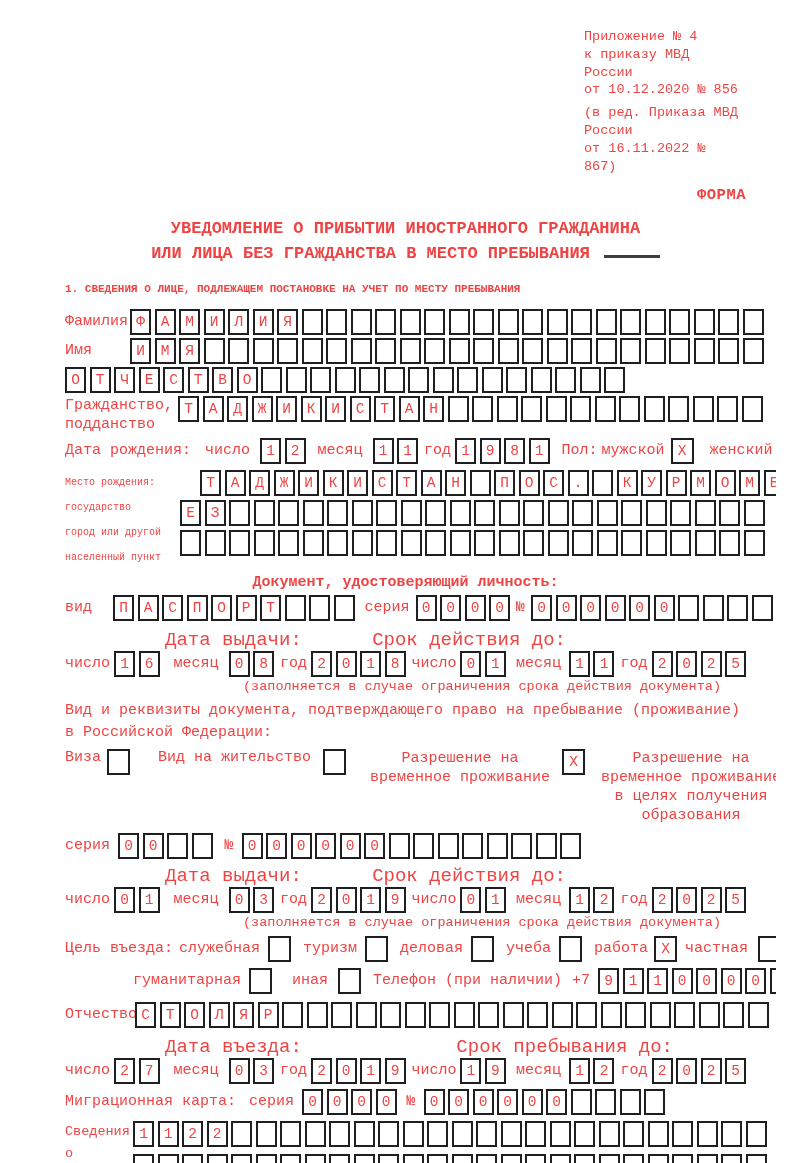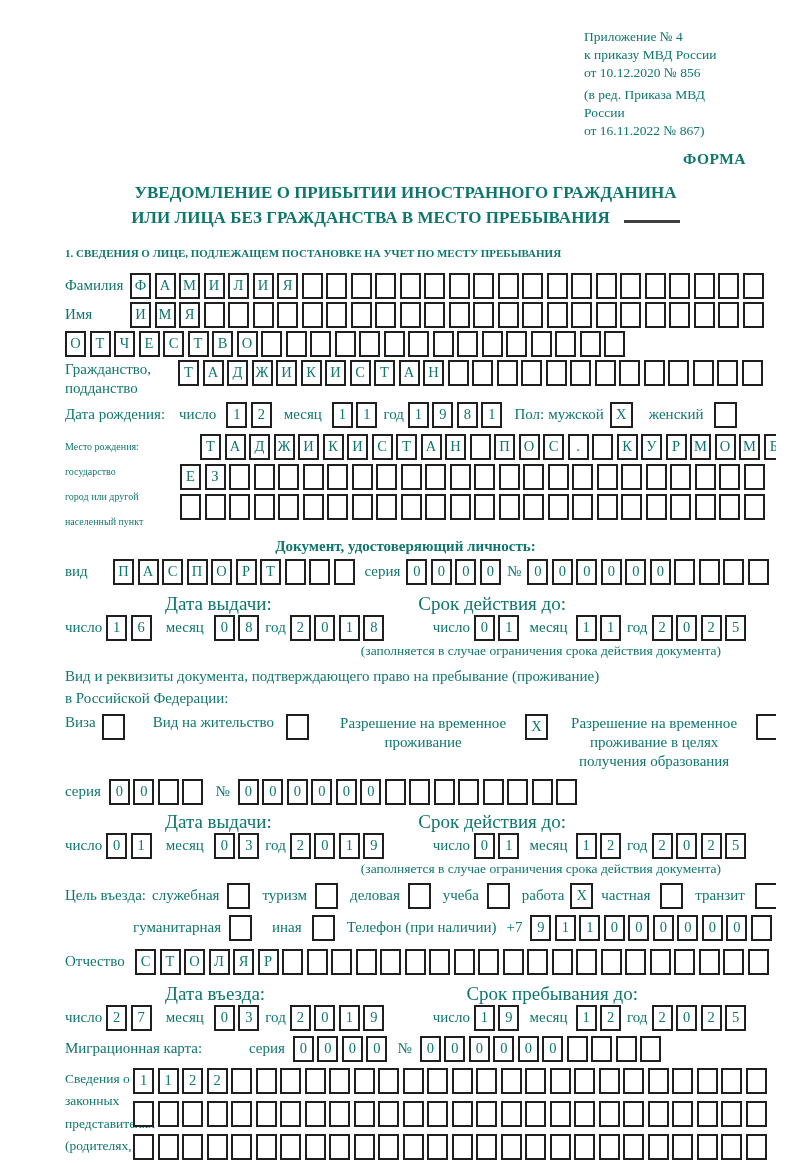--- a/index.html
+++ b/index.html
@@ -1,17 +1,17 @@
 <!DOCTYPE html>
 <html><head>
 <meta charset="utf-8">
 <style>
   html,body{margin:0;padding:0;background:#fff;}
-  .page{width:776px;height:1163px;background:#fff;color:#0f766e;
-    font-family:Liberation Serif, serif;font-size:15px;
+  .page{width:776px;height:1163px;background:#fff;color:#ef4444;
+    font-family:Liberation Mono, monospace;font-size:15px;
     box-sizing:border-box;padding:28px 30px 0 65px;position:relative;overflow:hidden;}
   
   .appendix{margin-left:auto;width:162px;font-size:13.5px;line-height:1.32;}
   .appendix .rev{margin-top:5px;}
   .forma{text-align:right;font-weight:bold;font-size:15.5px;margin-top:10px;letter-spacing:.5px;}
   .title{text-align:center;font-weight:bold;font-size:17px;line-height:1.5;margin-top:12px;}
   .blank{display:inline-block;width:56px;height:3px;background:#3f3f3f;margin-left:14px;}
   .sec-heading{font-weight:bold;font-size:11px;margin-top:16px;margin-bottom:14px;}
   
   .frow{display:flex;align-items:center;margin-bottom:3px;}
@@ -539,21 +539,21 @@
         <span class="cell"></span>
         <span class="cell"></span>
         <span class="cell"></span>
         <span class="cell"></span>
         <span class="cell"></span>
       </span>
   </div>
 
   <div class="dates-head">
     <span class="h1">Дата въезда:</span>
-    <span class="mla" style="margin-right:108px;">Срок пребывания до:</span>
+    <span class="mla" style="margin-right:73px;">Срок пребывания до:</span>
   </div>
   <div class="frow" style="margin-bottom:5px;">
     <span class="lbl">число</span>
     <span class="cells ml4">
         <span class="cell">2</span>
         <span class="cell">7</span>
       </span>
     <span class="lbl ml14">месяц</span>
     <span class="cells ml10">
         <span class="cell">0</span>

